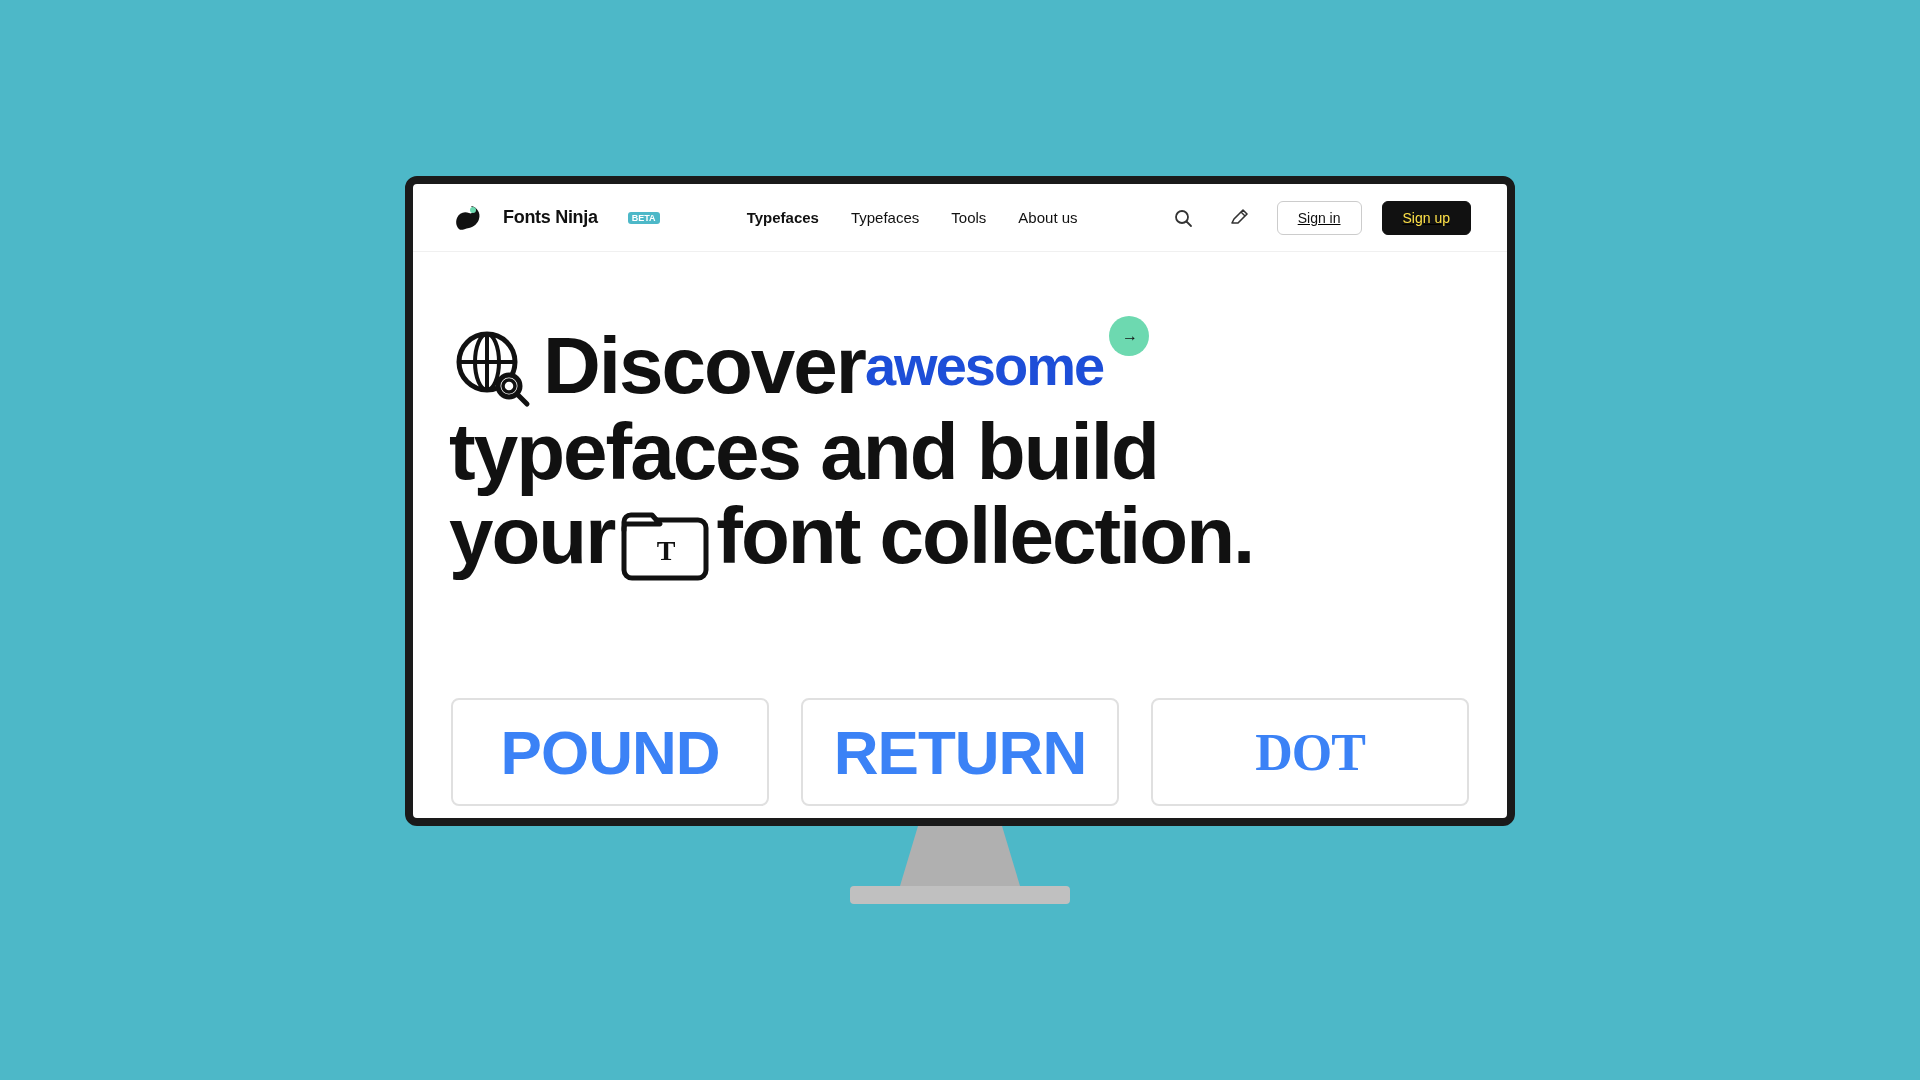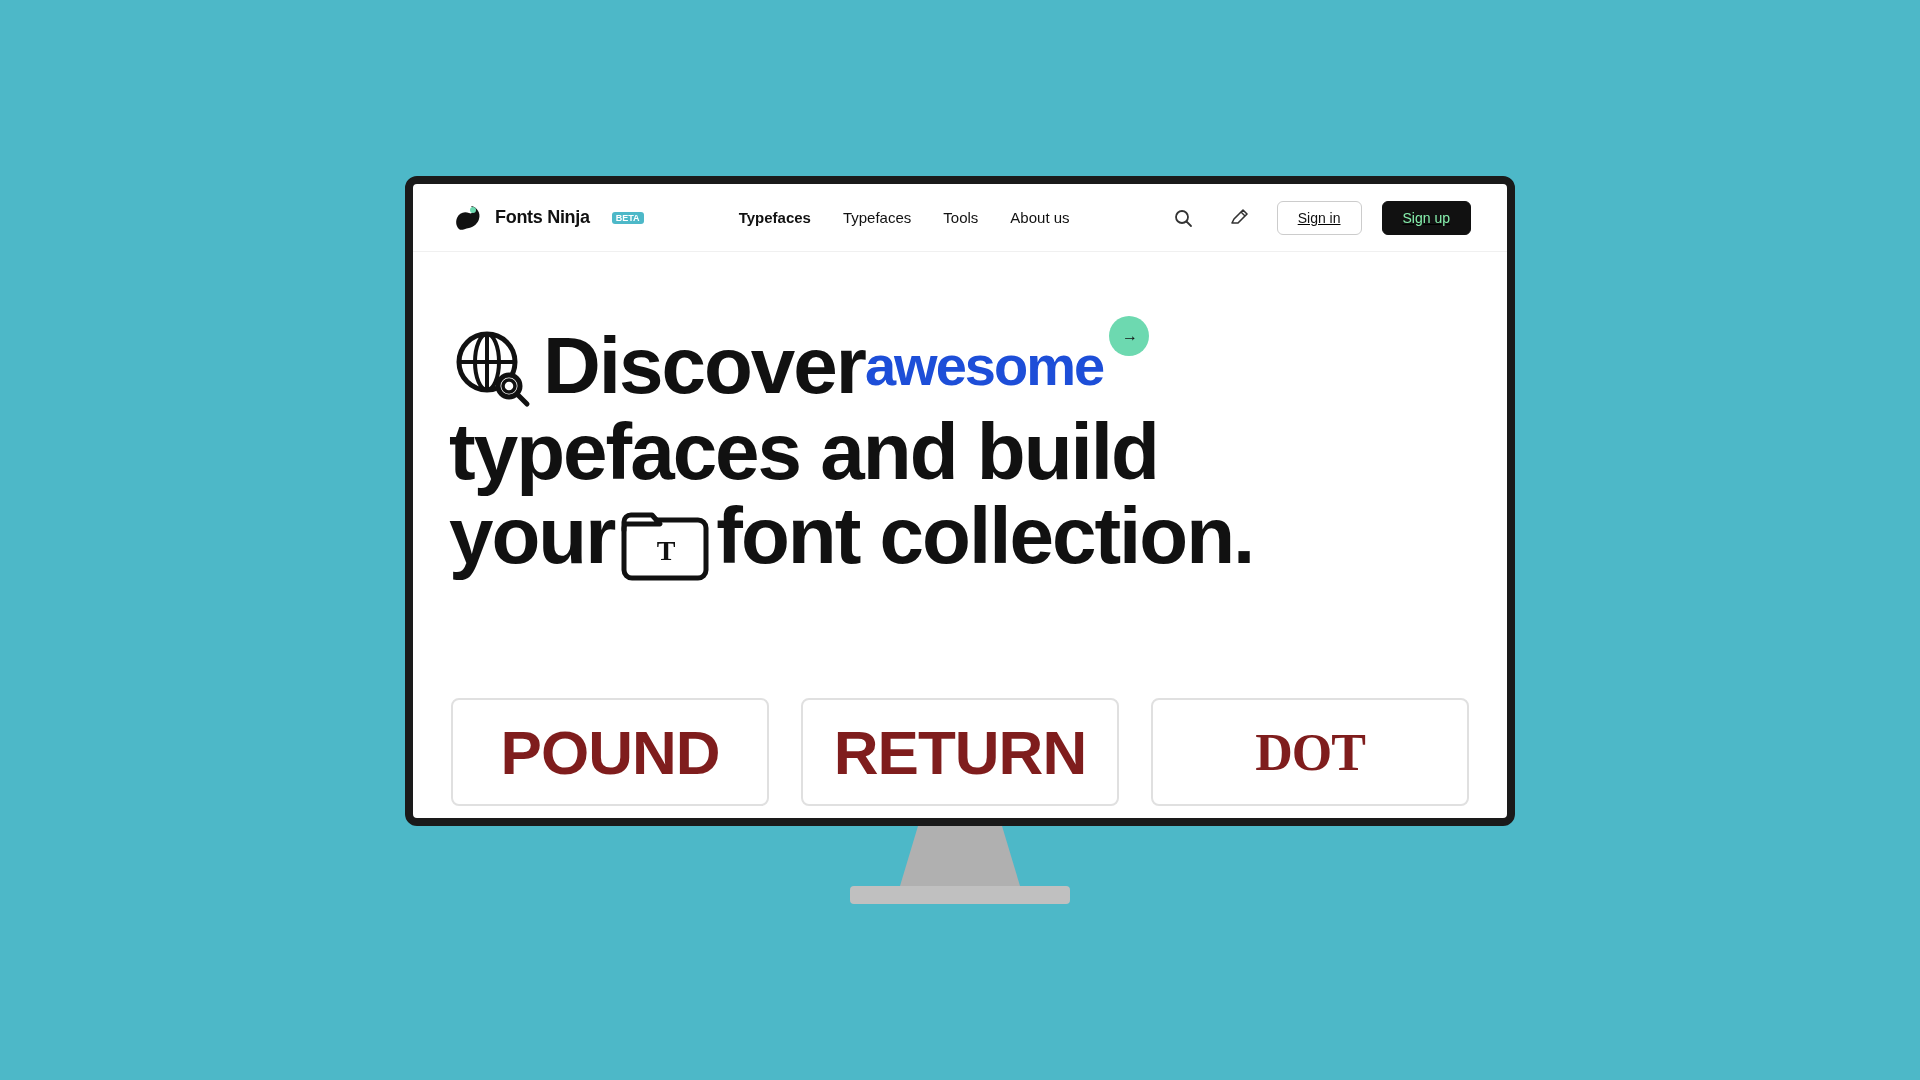--- a/index.html
+++ b/index.html
@@ -53,21 +53,21 @@
       align-items: center;
       justify-content: space-between;
       padding: 0 36px;
       height: 68px;
       border-bottom: 1px solid #f0f0f0;
     }
 
     .logo-area {
       display: flex;
       align-items: center;
-      gap: 12px;
+      gap: 20px;
       justify-content: flex-end;
     }
 
     .logo-icon {
       width: 34px;
       height: 34px;
     }
 
     .logo-text {
       font-size: 18px;
@@ -135,21 +135,21 @@
     }
 
     .btn-signup {
       padding: 8px 20px;
       border: 1.5px solid #111;
       border-radius: 6px;
       background: #111;
       font-size: 14px;
       font-weight: 500;
       cursor: pointer;
-      color: #86efac;
+      color: #fde047;
     }
 
     
     .hero {
       padding: 40px 36px 20px 36px;
       position: relative;
     }
 
     .hero-headline {
       font-size: 80px;
@@ -228,21 +228,21 @@
       align-items: center;
       justify-content: center;
       margin: 0 8px;
       background: #fff;
       overflow: hidden;
     }
 
     .font-card-text {
       font-size: 62px;
       font-weight: 900;
-      color: #7f1d1d;
+      color: #3b82f6;
       letter-spacing: -1px;
       text-transform: uppercase;
     }
 
     .bottom-section {
       position: absolute;
       bottom: 0;
       left: 0;
       right: 0;
       height: 120px;

